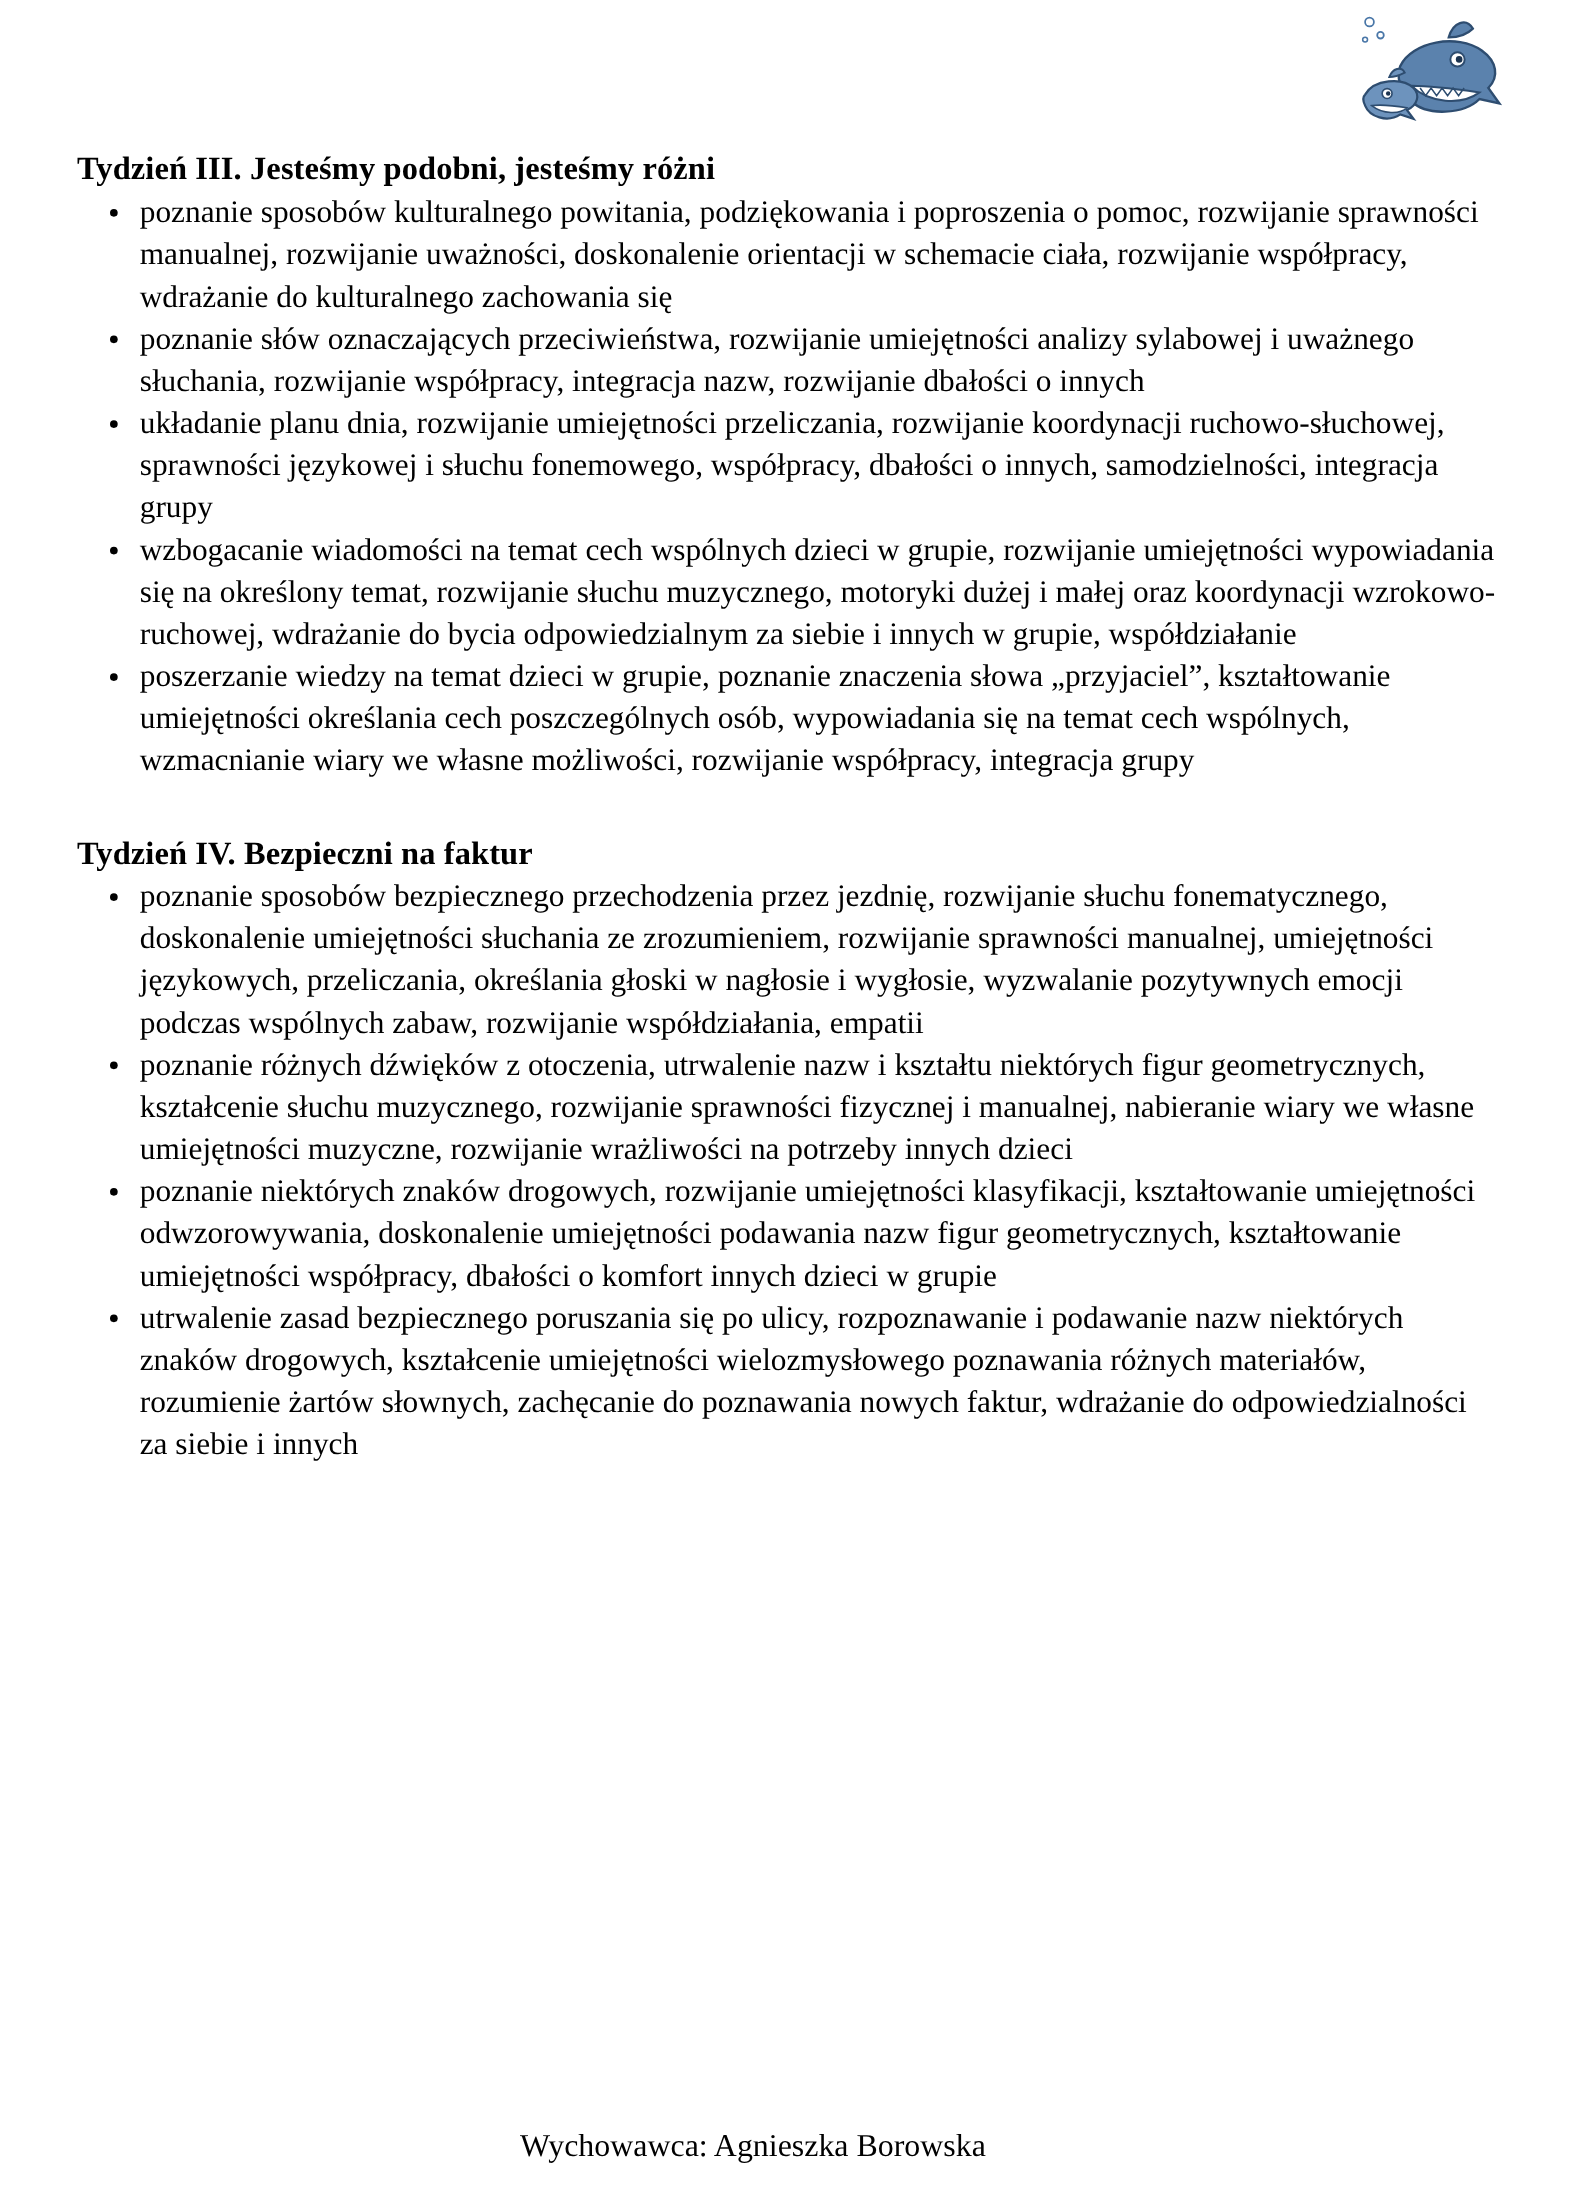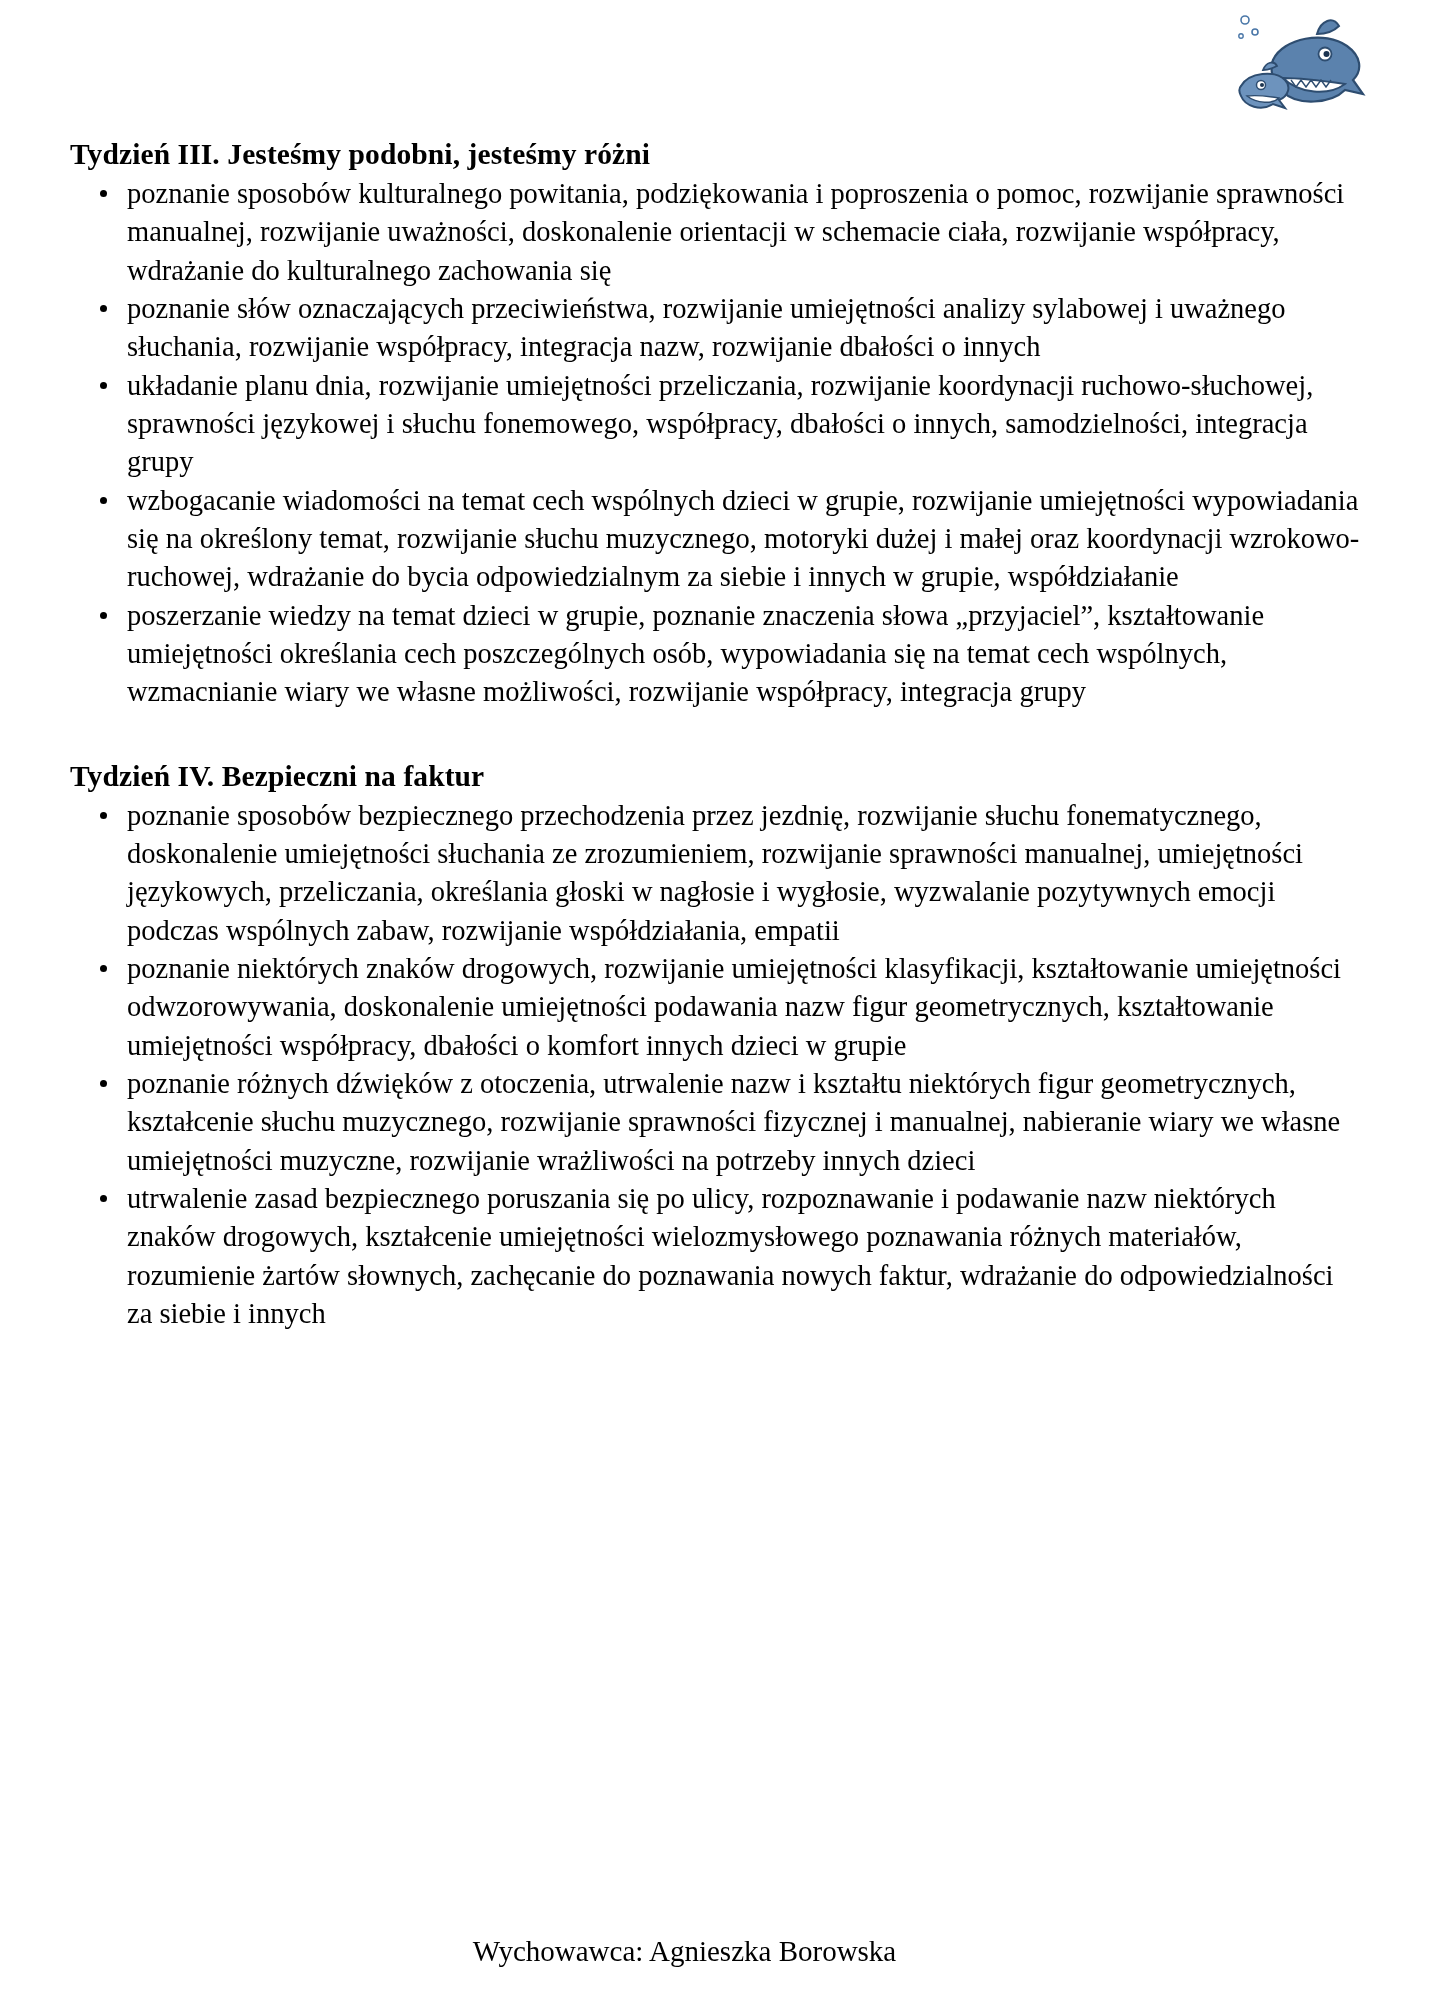--- a/index.html
+++ b/index.html
@@ -126,22 +126,22 @@
         <li><span class="bullet-dot"></span><span>poszerzanie wiedzy na temat dzieci w grupie, poznanie znaczenia słowa „przyjaciel”, kształtowanie umiejętności określania cech poszczególnych osób, wypowiadania się na temat cech wspólnych, wzmacnianie wiary we własne możliwości, rozwijanie współpracy, integracja grupy</span></li>
       </ul>
     </div>
 
     <div class="spacer"></div>
 
     <div class="section-block">
       <h2 class="section-title">Tydzień IV. Bezpieczni na faktur</h2>
       <ul class="bullets">
         <li><span class="bullet-dot"></span><span>poznanie sposobów bezpiecznego przechodzenia przez jezdnię, rozwijanie słuchu fonematycznego, doskonalenie umiejętności słuchania ze zrozumieniem, rozwijanie sprawności manualnej, umiejętności językowych, przeliczania, określania głoski w nagłosie i wygłosie, wyzwalanie pozytywnych emocji podczas wspólnych zabaw, rozwijanie współdziałania, empatii</span></li>
+        <li><span class="bullet-dot"></span><span>poznanie różnych dźwięków z otoczenia, utrwalenie nazw i kształtu niektórych figur geometrycznych, kształcenie słuchu muzycznego, rozwijanie sprawności fizycznej i manualnej, nabieranie wiary we własne umiejętności muzyczne, rozwijanie wrażliwości na potrzeby innych dzieci</span></li>
         <li><span class="bullet-dot"></span><span>poznanie niektórych znaków drogowych, rozwijanie umiejętności klasyfikacji, kształtowanie umiejętności odwzorowywania, doskonalenie umiejętności podawania nazw figur geometrycznych, kształtowanie umiejętności współpracy, dbałości o komfort innych dzieci w grupie</span></li>
-        <li><span class="bullet-dot"></span><span>poznanie różnych dźwięków z otoczenia, utrwalenie nazw i kształtu niektórych figur geometrycznych, kształcenie słuchu muzycznego, rozwijanie sprawności fizycznej i manualnej, nabieranie wiary we własne umiejętności muzyczne, rozwijanie wrażliwości na potrzeby innych dzieci</span></li>
         <li><span class="bullet-dot"></span><span>utrwalenie zasad bezpiecznego poruszania się po ulicy, rozpoznawanie i podawanie nazw niektórych znaków drogowych, kształcenie umiejętności wielozmysłowego poznawania różnych materiałów, rozumienie żartów słownych, zachęcanie do poznawania nowych faktur, wdrażanie do odpowiedzialności za siebie i innych</span></li>
       </ul>
     </div>
 
   </div>
 
   <div class="footer">
     <div>Wychowawca: Agnieszka Borowska</div>
   </div>
 

